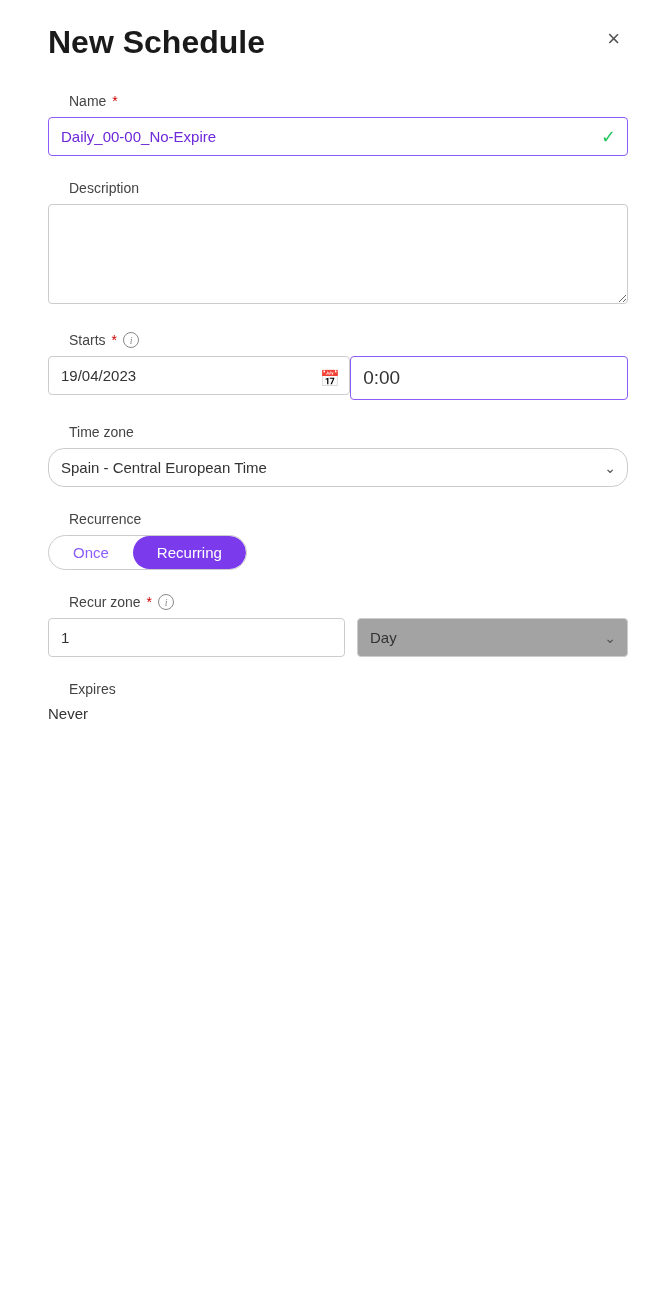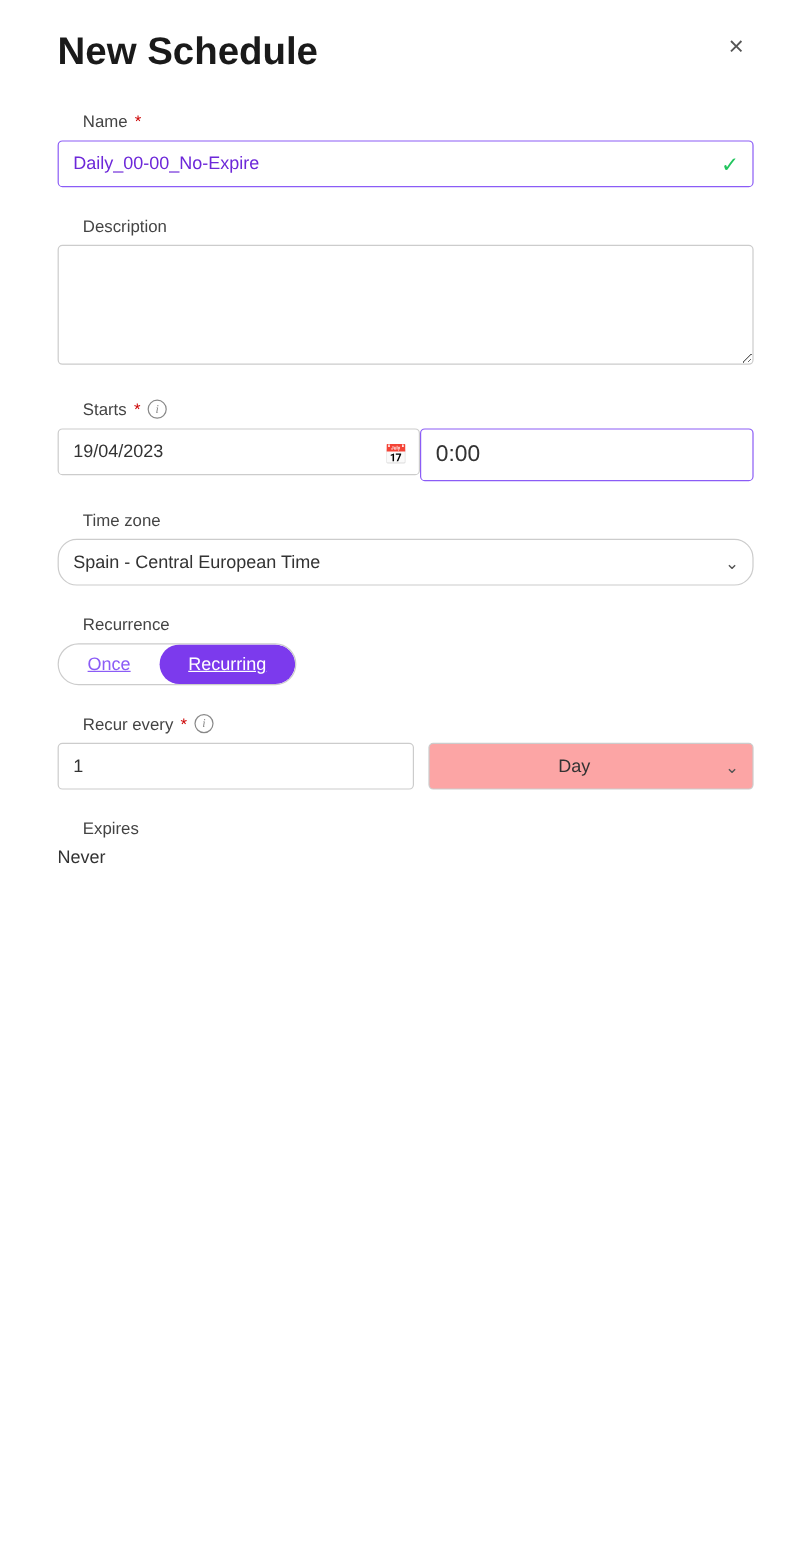--- a/index.html
+++ b/index.html
@@ -193,21 +193,20 @@
 
     .toggle-btn {
       padding: 8px 24px;
       border: none;
       background: transparent;
       font-size: 15px;
       cursor: pointer;
       border-radius: 50px;
       color: #8b5cf6;
       font-weight: 400;
-      text-decoration: underline;
     }
 
     .toggle-btn.active-purple {
       background: #7c3aed;
       color: #fff;
       font-weight: 500;
     }
 
     .toggle-btn.active-blue {
       background: #2563eb;
@@ -239,23 +238,22 @@
     .recur-unit-select {
       width: 100%;
       height: 100%;
       border: 1.5px solid #ccc;
       border-radius: 4px;
       padding: 10px 40px 10px 12px;
       font-size: 15px;
       color: #333;
       outline: none;
       appearance: none;
-      background: #fca5a5;
+      background: #a3a3a3;
       cursor: pointer;
-      text-align: center;
     }
 
     .expires-value {
       font-size: 15px;
       color: #333;
       margin-top: 3px;
     }
   </style>
 </head>
 <body>
@@ -320,21 +318,21 @@
       <span>Recurrence</span>
     </div>
     <div class="toggle-group">
       <button class="toggle-btn">Once</button>
       <button class="toggle-btn active-purple">Recurring</button>
     </div>
   </div>
 
   <div class="form-group">
     <div class="form-label">
-      <span>Recur every</span>
+      <span>Recur zone</span>
       <span class="required-star">*</span>
       <span class="info-icon">i</span>
     </div>
     <div class="recur-row">
       <input class="recur-number-input" type="text" value="1" style="">
       <div class="recur-unit-wrapper">
         <select class="recur-unit-select">
           <option value="minute">Minute</option>
           <option value="hour">Hour</option>
           <option value="day" selected="">Day</option>

